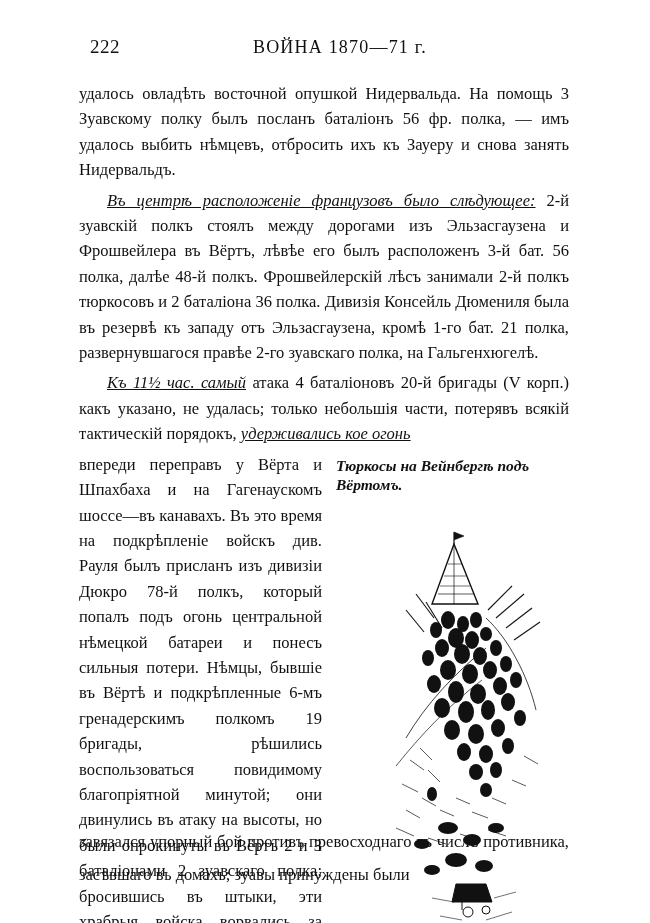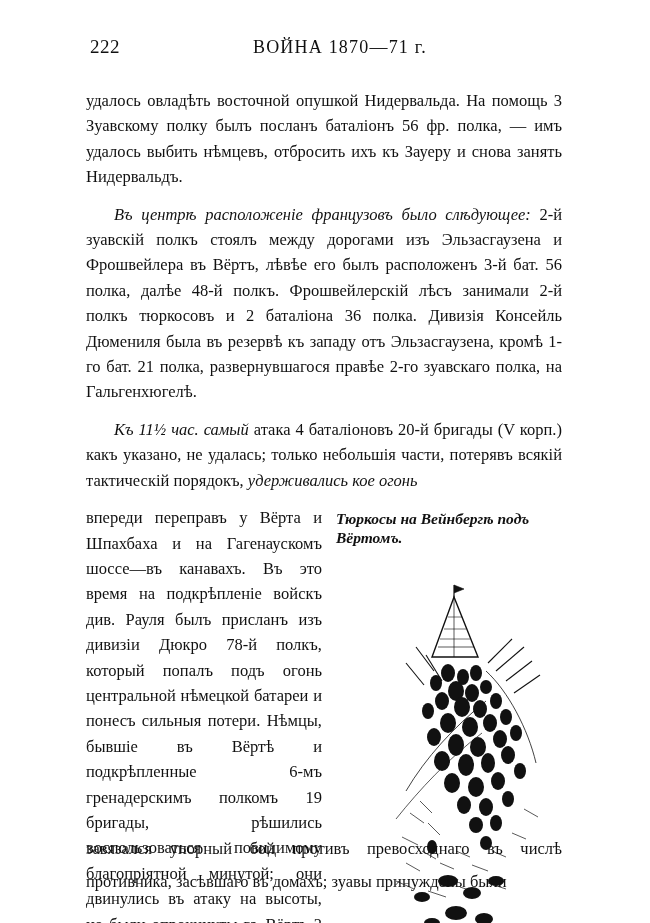--- a/index.html
+++ b/index.html
@@ -47,29 +47,30 @@
   .body-text {
     position: absolute;
     left: 74px;
     top: 76px;
     width: 500px;
     font-size: 16.5px;
     line-height: 25.4px;
     text-align: justify;
   }
   p {
-    margin: 12px;
+    margin: 5px;
     text-align: justify;
     text-justify: inter-word;
   }
   p.indent {
     text-indent: 28px;
   }
   .ital {
     font-style: italic;
+    text-decoration: underline;
   }
   
   .figure {
     float: right;
     width: 238px;
     margin: 4px 0 2px 14px;
     shape-margin: 6px;
   }
   .figure-caption {
     font-style: italic;

